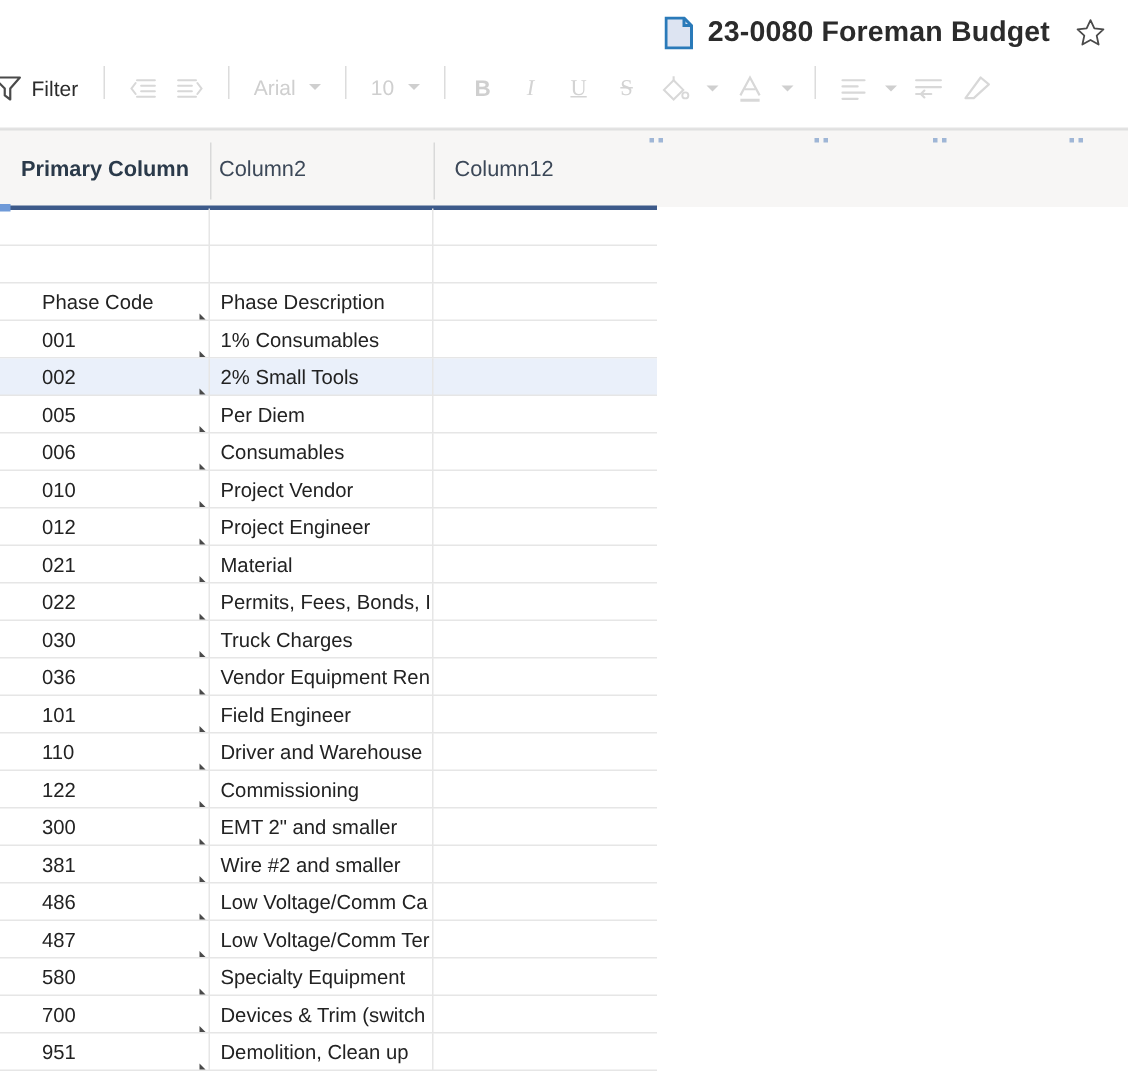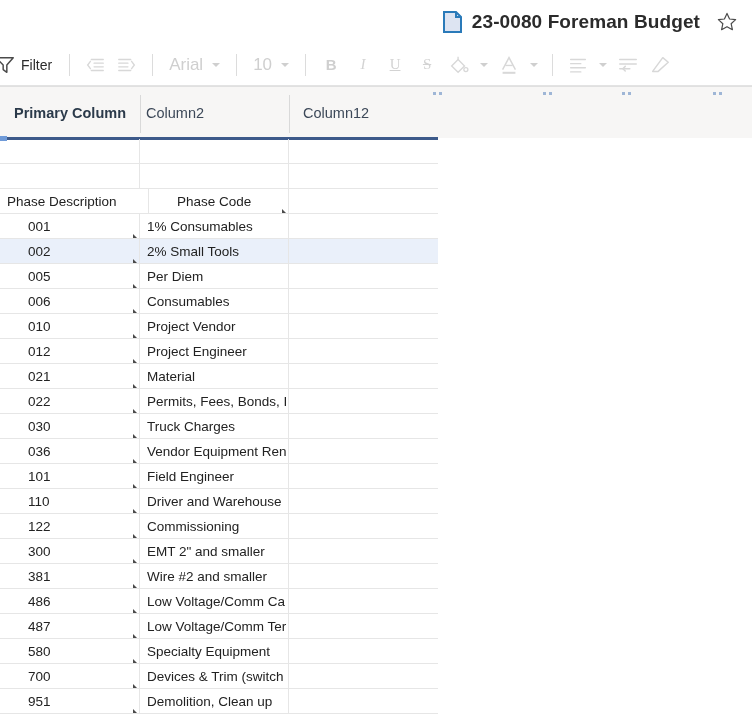--- a/index.html
+++ b/index.html
@@ -25,38 +25,38 @@
     font-size: 19px; font-weight: bold; color: #2b2b2b;
     letter-spacing: 0.1px; white-space: nowrap;
   }
   .star-icon { width: 22px; height: 22px; margin-left: 6px; }
   .star-icon svg { display: block; }
 
   
   .toolbar {
     position: absolute; left: 0; top: 44px; width: 752px; height: 42px;
     background: #fff;
-    display: flex; align-items: center;
+    display: flex; align-items: flex-start;
     border-bottom: 1px solid #e3e3e3;
   }
   .tb-btn {
     display: flex; align-items: center; justify-content: center;
     height: 30px; border-radius: 3px; cursor: default;
     padding: 0 5px;
   }
   .tb-filter {
     display: flex; align-items: center; gap: 5px;
     margin-left: -6px; padding: 0 8px 0 0; height: 30px;
   }
   .tb-filter .lbl { font-size: 14px; color: #2b2b2b; }
   .tb-sep { width: 1px; height: 22px; background: #dcdcdc; margin: 0 9px; }
   .tb-icon { width: 22px; height: 22px; display: block; }
   .tb-dd {
     display: flex; align-items: center; gap: 9px;
-    height: 28px; padding: 0 7px; color: #cfcfcf; font-size: 17px;
+    height: 28px; padding: 0 7px; color: #cfcfcf; font-size: 14px;
   }
   .caret {
     width: 0; height: 0;
     border-left: 4px solid transparent; border-right: 4px solid transparent;
     border-top: 4px solid #cfcfcf;
   }
   .tb-glyph {
     font-size: 15px; color: #d3d3d3; width: 22px; text-align: center;
     font-family: "Liberation Serif", serif;
   }
@@ -318,22 +318,22 @@
           <div class="cell c1"></div>
           <div class="cell c2"></div>
           <div class="cell c3"></div>
         </div>
         <div class="row">
           <div class="cell c1"></div>
           <div class="cell c2"></div>
           <div class="cell c3"></div>
         </div>
         <div class="row">
+          <div class="cell c1">Phase Code<span class="ovf-tri"></span></div>
           <div class="cell c2">Phase Description</div>
-          <div class="cell c1">Phase Code<span class="ovf-tri"></span></div>
           <div class="cell c3"></div>
         </div>
         <div class="row">
           <div class="cell c1">001<span class="ovf-tri"></span></div>
           <div class="cell c2">1% Consumables</div>
           <div class="cell c3"></div>
         </div>
         <div class="row sel">
           <div class="cell c1">002<span class="ovf-tri"></span></div>
           <div class="cell c2">2% Small Tools</div>

